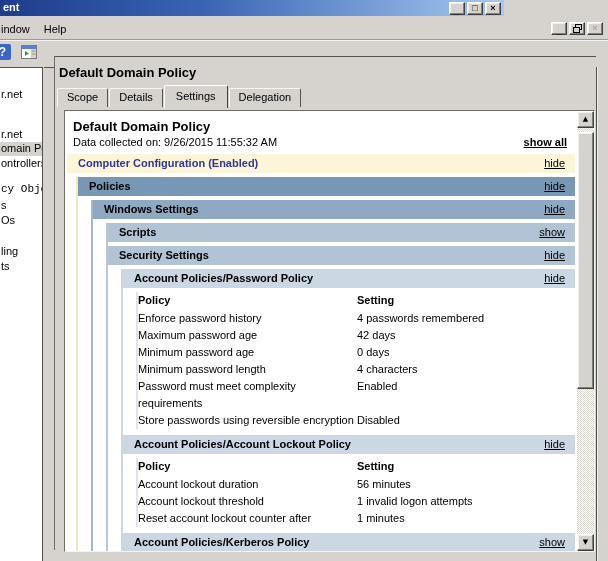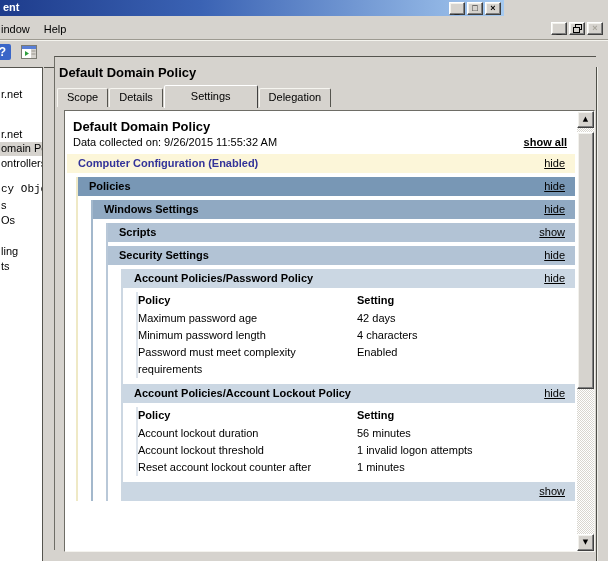--- a/index.html
+++ b/index.html
@@ -44,21 +44,21 @@
   .rightpane { position:absolute; left:54px; top:56px; width:542px; height:494px; background:#d6d3ce;
     border-top:1px solid #55544e; border-left:1px solid #6e6d66; }
   .rightframe { position:absolute; left:596px; top:67px; width:12px; height:494px; background:#d6d3ce;
     border-left:1px solid #4e4e48; box-shadow:inset 1px 0 0 #f0efe9; }
 
   
   .page-title { position:absolute; left:4px; top:8px; font-size:13px; font-weight:bold; }
   .tabstrip { position:absolute; left:2px; top:29px; height:23px; display:flex; align-items:center; }
   .tab { height:19px; line-height:17px; padding:0 9px; background:#d6d3ce; border:1px solid;
     border-color:#f6f5f0 #55544e #55544e #f6f5f0; border-bottom:none; border-radius:2px 2px 0 0; margin-right:1px; }
-  .tab.active { height:23px; line-height:21px; padding:0 26px; position:relative; z-index:2;
+  .tab.active { height:23px; line-height:21px; padding:0 11px; position:relative; z-index:2;
     border-color:#fff #404040 transparent #fff; margin-top:-2px; }
 
   
   .report { position:absolute; left:9px; top:53px; width:531px; height:442px; background:#fff;
     border:1px solid; border-color:#6e6d66 #f4f3ee #f4f3ee #6e6d66; overflow:hidden; }
   .report-content { position:absolute; left:0; top:0; right:17px; bottom:0; overflow:hidden; }
   .report-title { margin:8px 0 0 8px; font-size:13px; font-weight:bold; }
   .report-meta { margin:2px 10px 0 8px; height:13px; line-height:13px; }
   .collected { float:left; }
   .showall { float:right; font-weight:bold; text-decoration:underline; color:#000; cursor:pointer; }
@@ -183,30 +183,42 @@
                                     <col>
                                   </colgroup>
                                   <thead>
                                     <tr>
                                       <th>Policy</th>
                                       <th>Setting</th>
                                     </tr>
                                   </thead>
                                   <tbody>
                                     <tr>
+                                      <td>Enforce password history</td>
+                                      <td>4 passwords remembered</td>
+                                    </tr>
+                                    <tr>
                                       <td>Maximum password age</td>
                                       <td>42 days</td>
                                     </tr>
                                     <tr>
+                                      <td>Minimum password age</td>
+                                      <td>0 days</td>
+                                    </tr>
+                                    <tr>
                                       <td>Minimum password length</td>
                                       <td>4 characters</td>
                                     </tr>
                                     <tr>
                                       <td>Password must meet complexity requirements</td>
                                       <td>Enabled</td>
+                                    </tr>
+                                    <tr>
+                                      <td>Store passwords using reversible encryption</td>
+                                      <td>Disabled</td>
                                     </tr>
                                   </tbody>
                                 </table>
                               </div>
                             </div>
                             <div>
                               <div class="band" style="background: rgb(203, 215, 227); color: rgb(0, 0, 0);"><a class="band-link" style="color: rgb(0, 0, 0);">hide</a><span>Account Policies/Account Lockout Policy</span></div>
                               <div class="children" style="border-left-color: rgb(221, 228, 236);">
                                 <table class="policy-table">
                                   <colgroup>
@@ -230,21 +242,21 @@
                                     </tr>
                                     <tr>
                                       <td>Reset account lockout counter after</td>
                                       <td>1 minutes</td>
                                     </tr>
                                   </tbody>
                                 </table>
                               </div>
                             </div>
                             <div>
-                              <div class="band" style="background: rgb(203, 215, 227); color: rgb(0, 0, 0);"><a class="band-link" style="color: rgb(0, 0, 0);">show</a></div>
+                              <div class="band" style="background: rgb(203, 215, 227); color: rgb(0, 0, 0);"><a class="band-link" style="color: rgb(0, 0, 0);">show</a><span>Account Policies/Kerberos Policy</span></div>
                               <div class="children" style="border-left-color: rgb(221, 228, 236);"></div>
                             </div>
                           </div>
                         </div>
                       </div>
                     </div>
                   </div>
                 </div>
               </div>
             </div>

